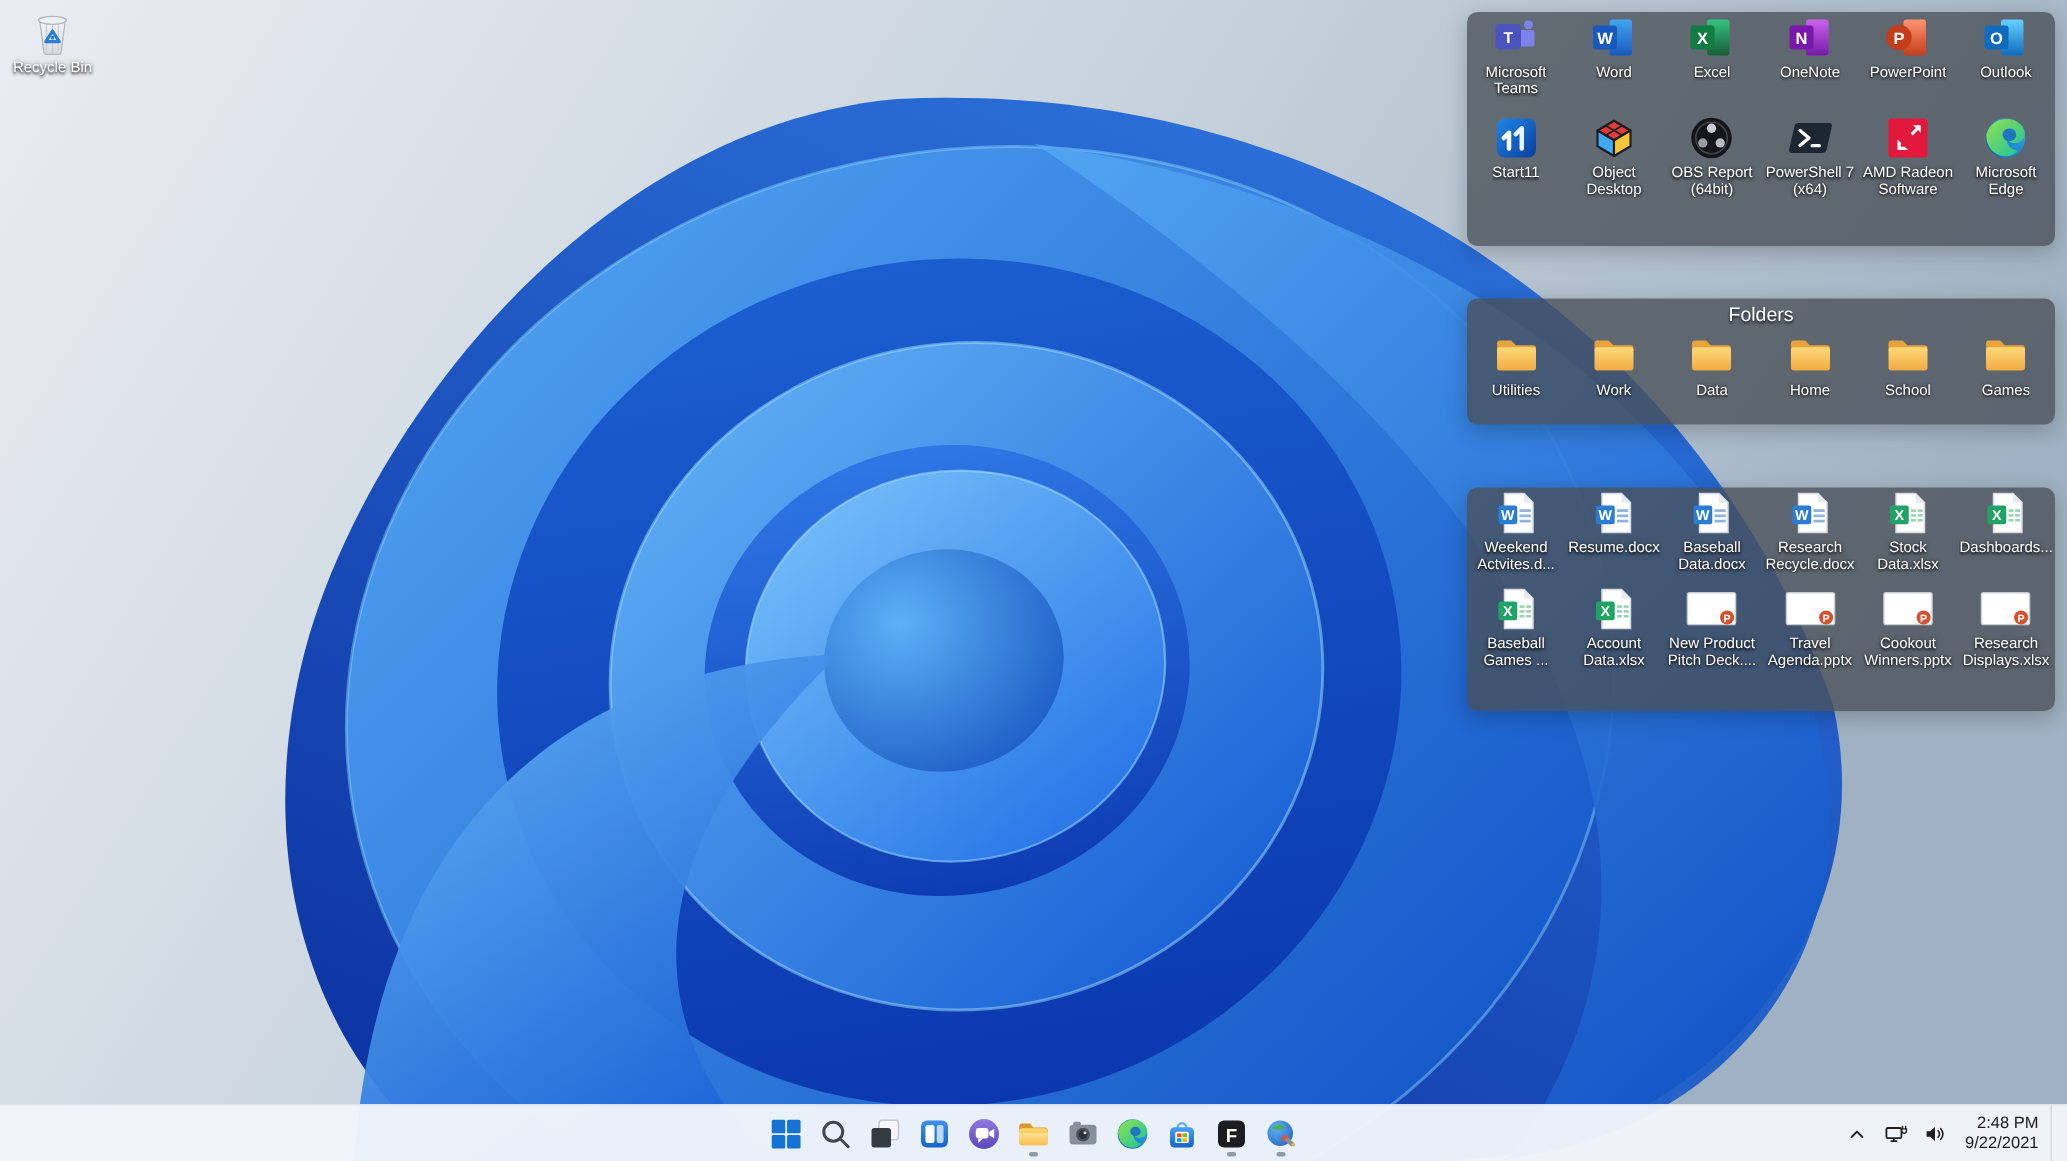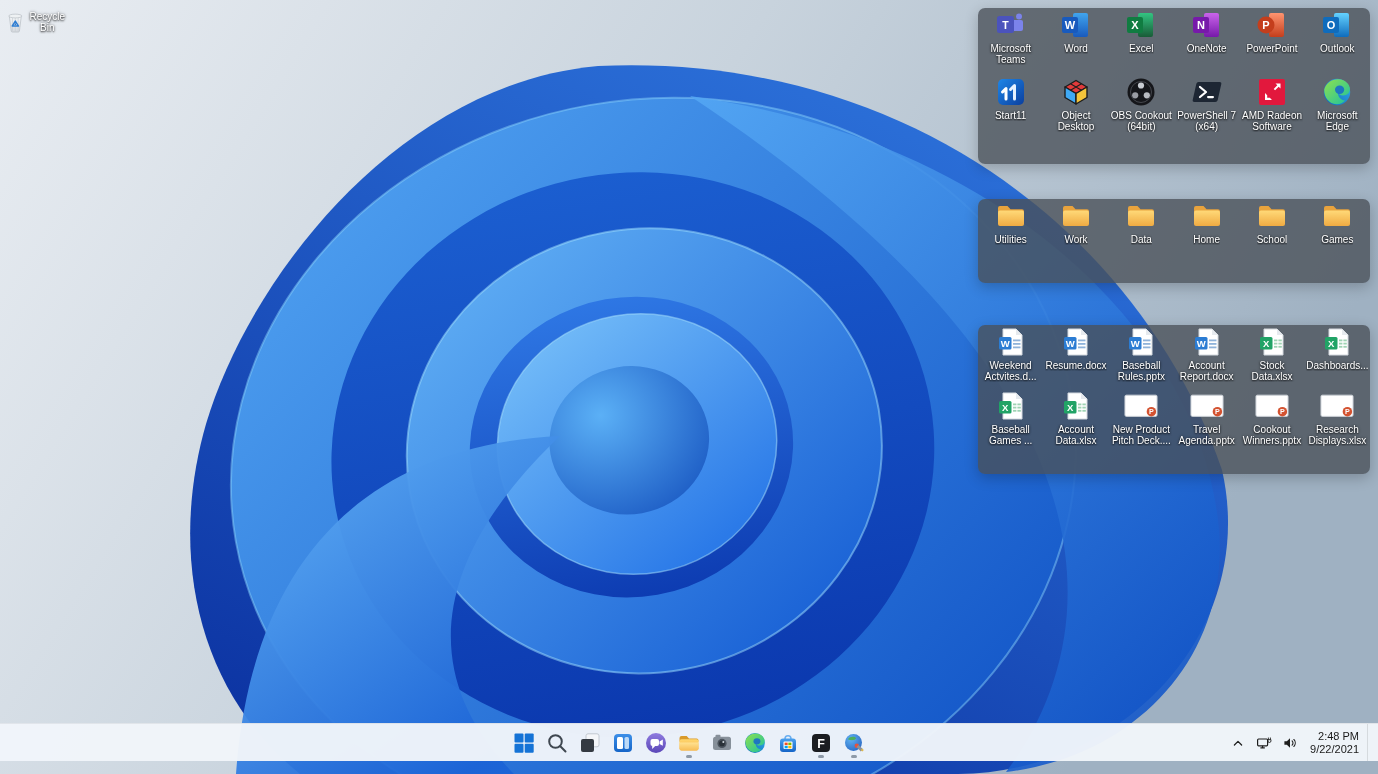--- a/index.html
+++ b/index.html
@@ -5,42 +5,42 @@
   html,body{margin:0;padding:0;}
   body{
     width:1378px;height:774px;overflow:hidden;position:relative;
     font-family:"Liberation Sans","DejaVu Sans",sans-serif;
     background:#c8d3dd;
   }
   
   .wallpaper{position:absolute;inset:0;z-index:0;display:block;}
   
   .desktop-icons{position:absolute;left:4px;top:6px;z-index:2;}
-  .desk-item{width:62px;display:flex;flex-direction:row;align-items:center;gap:2px;cursor:default;}
+  .desk-item{width:62px;display:flex;flex-direction:column;align-items:center;gap:2px;cursor:default;}
   .desk-item .icon{width:32px;height:32px;}
   .desk-item .label{font-size:10px;line-height:11px;color:#fff;text-align:center;
     text-shadow:0 1px 2px rgba(0,0,0,.85),0 0 3px rgba(0,0,0,.5);}
   
   .fence{position:absolute;z-index:2;background:rgba(73,79,87,.78);border-radius:7px;
     box-shadow:0 4px 14px rgba(0,0,0,.22);}
   .fence-title{height:21px;line-height:21px;text-align:center;color:#fff;font-size:13px;
     text-shadow:0 1px 2px rgba(0,0,0,.8);cursor:default;}
   .fence-grid{display:grid;grid-template-columns:repeat(6,1fr);padding:1px 0 4px;row-gap:3px;}
   .fence-item{display:flex;flex-direction:column;align-items:center;gap:2px;cursor:default;min-width:0;}
   .fence-item .icon{width:34px;height:32px;flex:0 0 auto;}
   .fence-item .label{font-size:10px;line-height:11px;color:#fff;text-align:center;max-width:62px;
     max-height:23px;overflow:hidden;text-shadow:0 1px 2px rgba(0,0,0,.85),0 0 3px rgba(0,0,0,.5);}
   #fence-programs{left:978px;top:8px;width:392px;height:156px;}
   #fence-programs .fence-grid{grid-auto-rows:64px;}
   #fence-folders{left:978px;top:199px;width:392px;height:84px;}
   #fence-folders .fence-grid{grid-auto-rows:55px;}
   #fence-files{left:978px;top:325px;width:392px;height:149px;}
   #fence-files .fence-grid{grid-auto-rows:61px;}
   
-  .taskbar{position:absolute;left:0;right:0;bottom:13px;height:37px;z-index:5;
+  .taskbar{position:absolute;left:0;right:0;bottom:0;height:37px;z-index:5;
     background:rgba(241,245,250,.97);border-top:1px solid rgba(0,0,0,.06);margin-top:12px;}
   .tb-center{position:absolute;left:0;right:0;top:0;bottom:0;display:flex;align-items:center;
     justify-content:center;gap:3px;}
   .tb-btn{position:relative;width:30px;height:33px;border:0;background:transparent;border-radius:5px;
     display:flex;align-items:center;justify-content:center;padding:0;}
   .tb-icon{width:24px;height:24px;display:block;}
   .run-dot{display:none;}
   .run-dot.running{display:block;position:absolute;bottom:1px;left:50%;margin-left:-3px;width:6px;height:3px;
     border-radius:2px;background:#8e9aa8;}
   .tray{position:absolute;right:6px;top:0;bottom:0;display:flex;align-items:center;gap:2px;}
@@ -419,21 +419,21 @@
         <svg class="icon">
           <use href="#sym-objectdesktop"></use>
         </svg>
         <div class="label">Object Desktop</div>
       </div>
 
       <div class="fence-item">
         <svg class="icon">
           <use href="#sym-obs"></use>
         </svg>
-        <div class="label">OBS Cookout (64bit)</div>
+        <div class="label">OBS Report (64bit)</div>
       </div>
 
       <div class="fence-item">
         <svg class="icon">
           <use href="#sym-powershell"></use>
         </svg>
         <div class="label">PowerShell 7 (x64)</div>
       </div>
 
       <div class="fence-item">
@@ -446,20 +446,21 @@
       <div class="fence-item">
         <svg class="icon">
           <use href="#sym-edge"></use>
         </svg>
         <div class="label">Microsoft Edge</div>
       </div>
     </div>
 </section>
 
 <section class="fence" id="fence-folders">
+  <div class="fence-title">Folders</div>
   <div class="fence-grid">
 
       <div class="fence-item">
         <svg class="icon">
           <use href="#sym-folder"></use>
         </svg>
         <div class="label">Utilities</div>
       </div>
 
       <div class="fence-item">
@@ -513,28 +514,28 @@
         <svg class="icon">
           <use href="#sym-word-file"></use>
         </svg>
         <div class="label">Resume.docx</div>
       </div>
 
       <div class="fence-item">
         <svg class="icon">
           <use href="#sym-word-file"></use>
         </svg>
-        <div class="label">Baseball Rules.pptx</div>
+        <div class="label">Baseball Data.docx</div>
       </div>
 
       <div class="fence-item">
         <svg class="icon">
           <use href="#sym-word-file"></use>
         </svg>
-        <div class="label">Account Report.docx</div>
+        <div class="label">Research Recycle.docx</div>
       </div>
 
       <div class="fence-item">
         <svg class="icon">
           <use href="#sym-excel-file"></use>
         </svg>
         <div class="label">Stock Data.xlsx</div>
       </div>
 
       <div class="fence-item">

